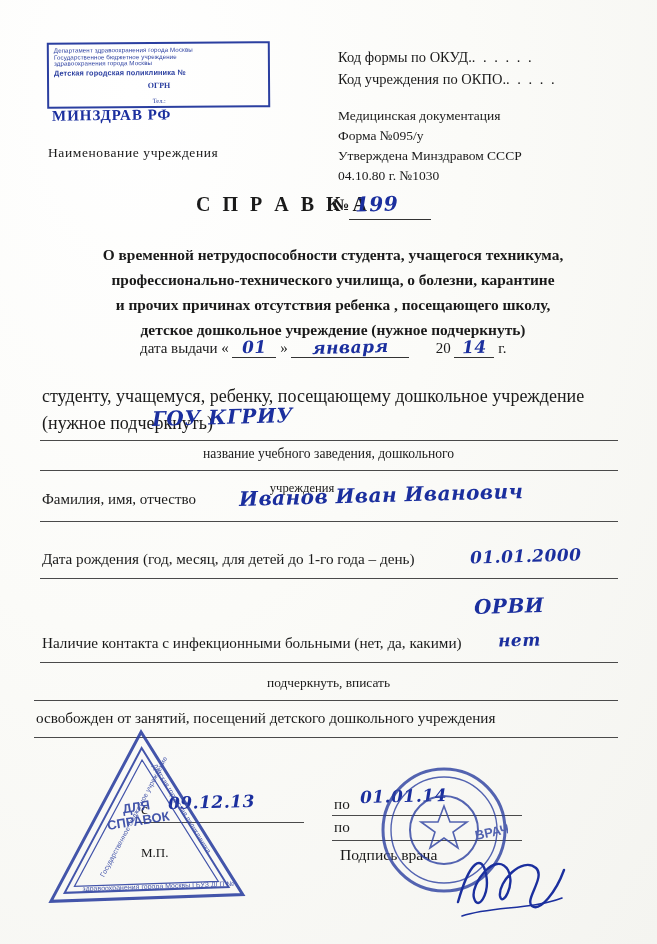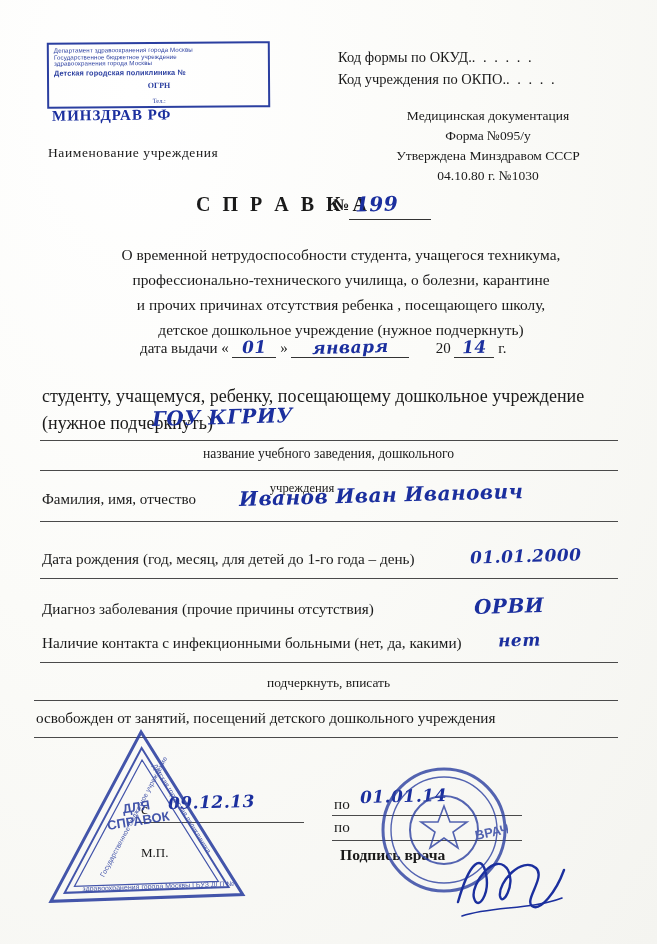--- a/index.html
+++ b/index.html
@@ -107,21 +107,21 @@
 
   .formblock {
     position: absolute;
     left: 338px;
     top: 106px;
     width: 300px;
     font-size: 13.5px;
     line-height: 1.48;
   }
   .formblock div { text-align: left; }
-  .formblock .c { text-align: center; }
+  .formblock .c { }
 
   
   .title {
     position: absolute;
     left: 196px;
     top: 193px;
     font-size: 20px;
     font-weight: bold;
     letter-spacing: 3.5px;
   }
@@ -141,25 +141,25 @@
     position: absolute;
     left: 349px;
     top: 219px;
     width: 82px;
     border-bottom: 1.3px solid #333;
   }
 
   
   .para {
     position: absolute;
-    left: 76px;
+    left: 68px;
     top: 243px;
     width: 530px;
     font-size: 15.4px;
-    font-weight: normal;
+    font-weight: bold;
     line-height: 1.62;
     text-align: center;
   }
 
   
   .dateline {
     position: absolute;
     left: 140px;
     top: 337px;
     font-size: 15px;
@@ -264,21 +264,21 @@
   
   .s-label {
     position: absolute;
     font-size: 15.2px;
   }
   .sign-lbl {
     position: absolute;
     left: 340px;
     top: 846px;
     font-size: 15.6px;
-    font-weight: bold;
+    font-weight: normal;
     text-align: center;
   }
   .mp-lbl {
     position: absolute;
     left: 141px;
     top: 845px;
     font-size: 13px;
     font-weight: normal;
   }
 
@@ -402,21 +402,20 @@
     <span class="hw big">Иванов  Иван  Иванович</span>
   </div>
   <div class="rule" style="left:40px; top:521px; width:578px;"></div>
 
   <div class="dr-lbl">Дата рождения (год, месяц, для детей до 1-го года – день)</div>
   <div class="hw-dr">
     <span class="hw mid">01.01.2000</span>
   </div>
   <div class="rule" style="left:40px; top:578px; width:578px;"></div>
 
-  <div class="diag-lbl">Диагноз заболевания (прочие причины отсутствия)</div>
   <div class="hw-diag">
     <span class="hw big">ОРВИ</span>
   </div>
 
   <div class="cont-lbl">Наличие контакта с инфекционными больными (нет, да, какими)</div>
   <div class="hw-cont">
     <span class="hw mid">нет</span>
   </div>
   <div class="rule" style="left:40px; top:662px; width:578px;"></div>
 

